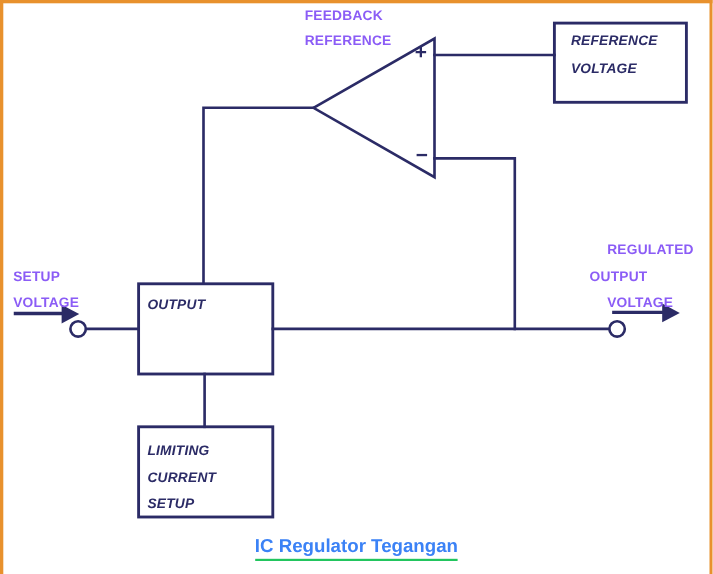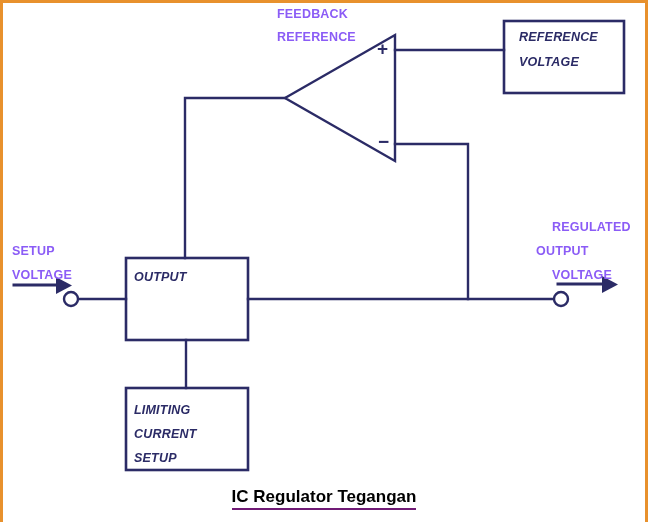--- a/index.html
+++ b/index.html
@@ -71,25 +71,25 @@
   #caption {
     position: absolute;
     left: 0;
     top: 487px;
     width: 648px;
     text-align: center;
     z-index: 30;
   }
   #caption-text {
     display: inline-block;
-    color: #000000;
+    color: #3b82f6;
     font-family: "Liberation Sans", sans-serif;
     font-weight: bold;
     font-size: 17px;
-    border-bottom: 2px solid #701a75;
+    border-bottom: 2px solid #22c55e;
     padding-bottom: 1px;
     white-space: pre;
   }
 </style>
 </head>
 <body>
 
 <div id="page">
 
   <svg id="diagram-svg" viewBox="0 0 648 522">

